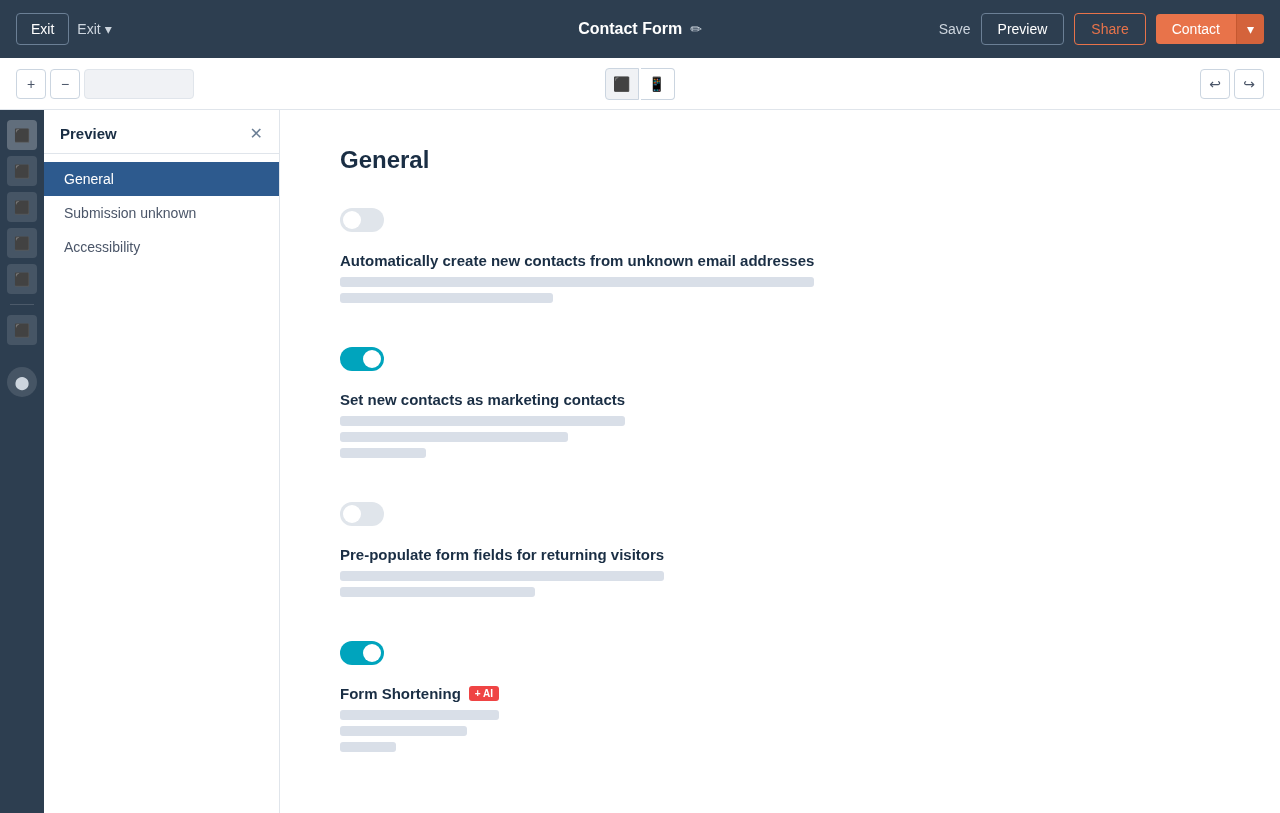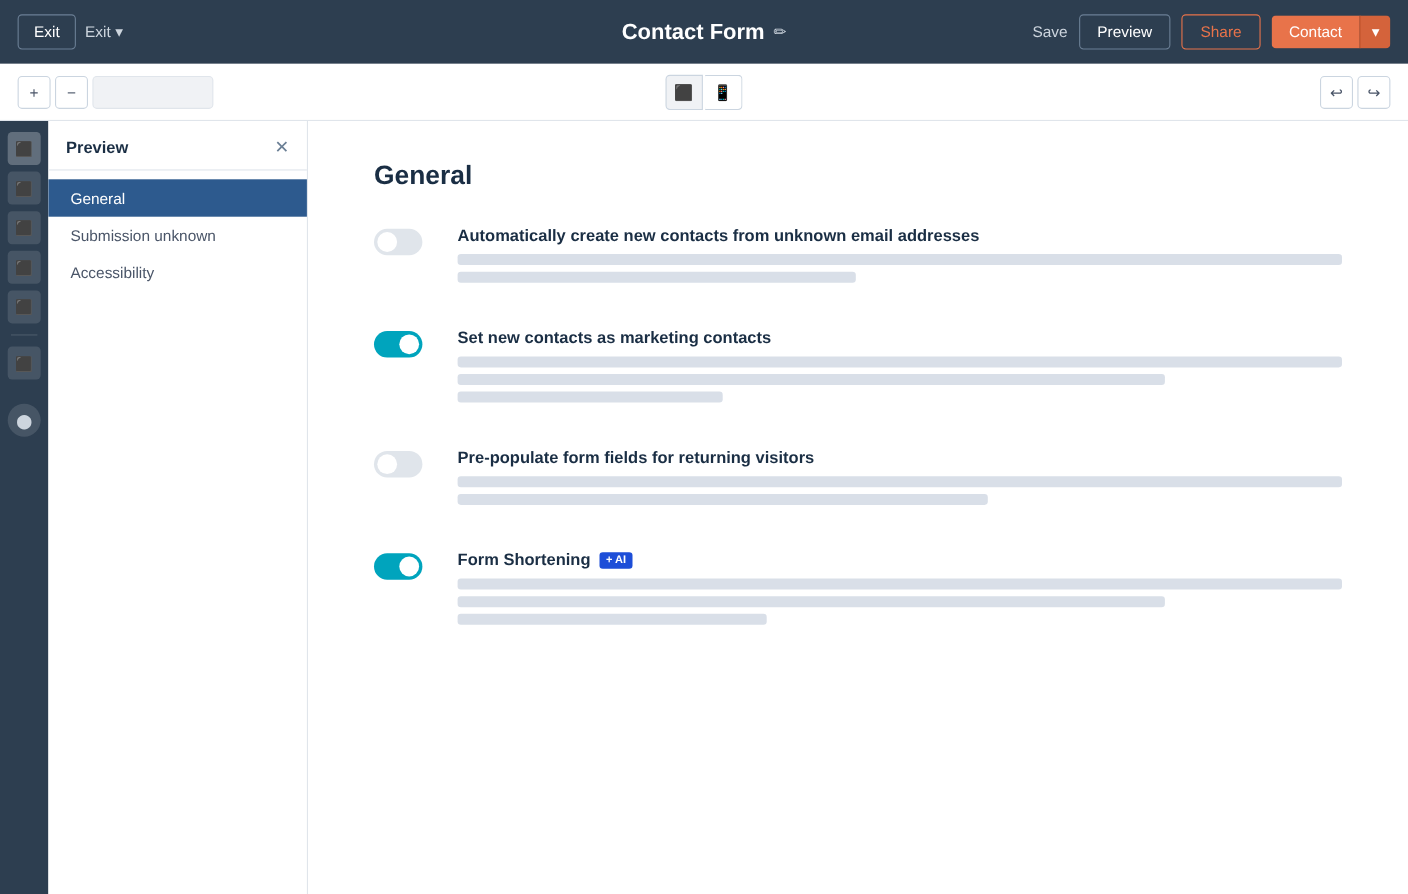--- a/index.html
+++ b/index.html
@@ -33,21 +33,21 @@
       border: none;
       color: #cdd5de;
       font-size: 14px;
       cursor: pointer;
       display: flex;
       align-items: center;
       gap: 4px;
     }
     .page-title {
       color: #fff;
-      font-size: 20px;
+      font-size: 16px;
       font-weight: 600;
     }
     .edit-icon {
       color: #cdd5de;
       font-size: 14px;
     }
     .btn-save {
       background: transparent;
       border: none;
       color: #cdd5de;
@@ -248,23 +248,24 @@
       font-size: 24px;
       font-weight: 700;
       color: #1a2e44;
       margin-bottom: 32px;
     }
 
     
     .setting-row {
       display: flex;
       align-items: flex-start;
-      gap: 32px;
+      gap: 20px;
       margin-bottom: 36px;
       padding-bottom: 0;
+      flex-direction: column;
     }
 
     
     .toggle {
       width: 44px;
       height: 24px;
       border-radius: 12px;
       border: none;
       cursor: pointer;
       position: relative;
@@ -301,21 +302,21 @@
     .setting-label {
       font-size: 15px;
       font-weight: 600;
       color: #1a2e44;
       margin-bottom: 8px;
       display: flex;
       align-items: center;
       gap: 8px;
     }
     .ai-badge {
-      background: #1d4ed8;
+      background: #ef4444;
       color: #fff;
       font-size: 10px;
       font-weight: 700;
       padding: 2px 6px;
       border-radius: 3px;
     }
 
     
     .skeleton { background: #d9dfe8; border-radius: 3px; height: 10px; margin-bottom: 6px; }
     .sk-full { width: 100%; }

